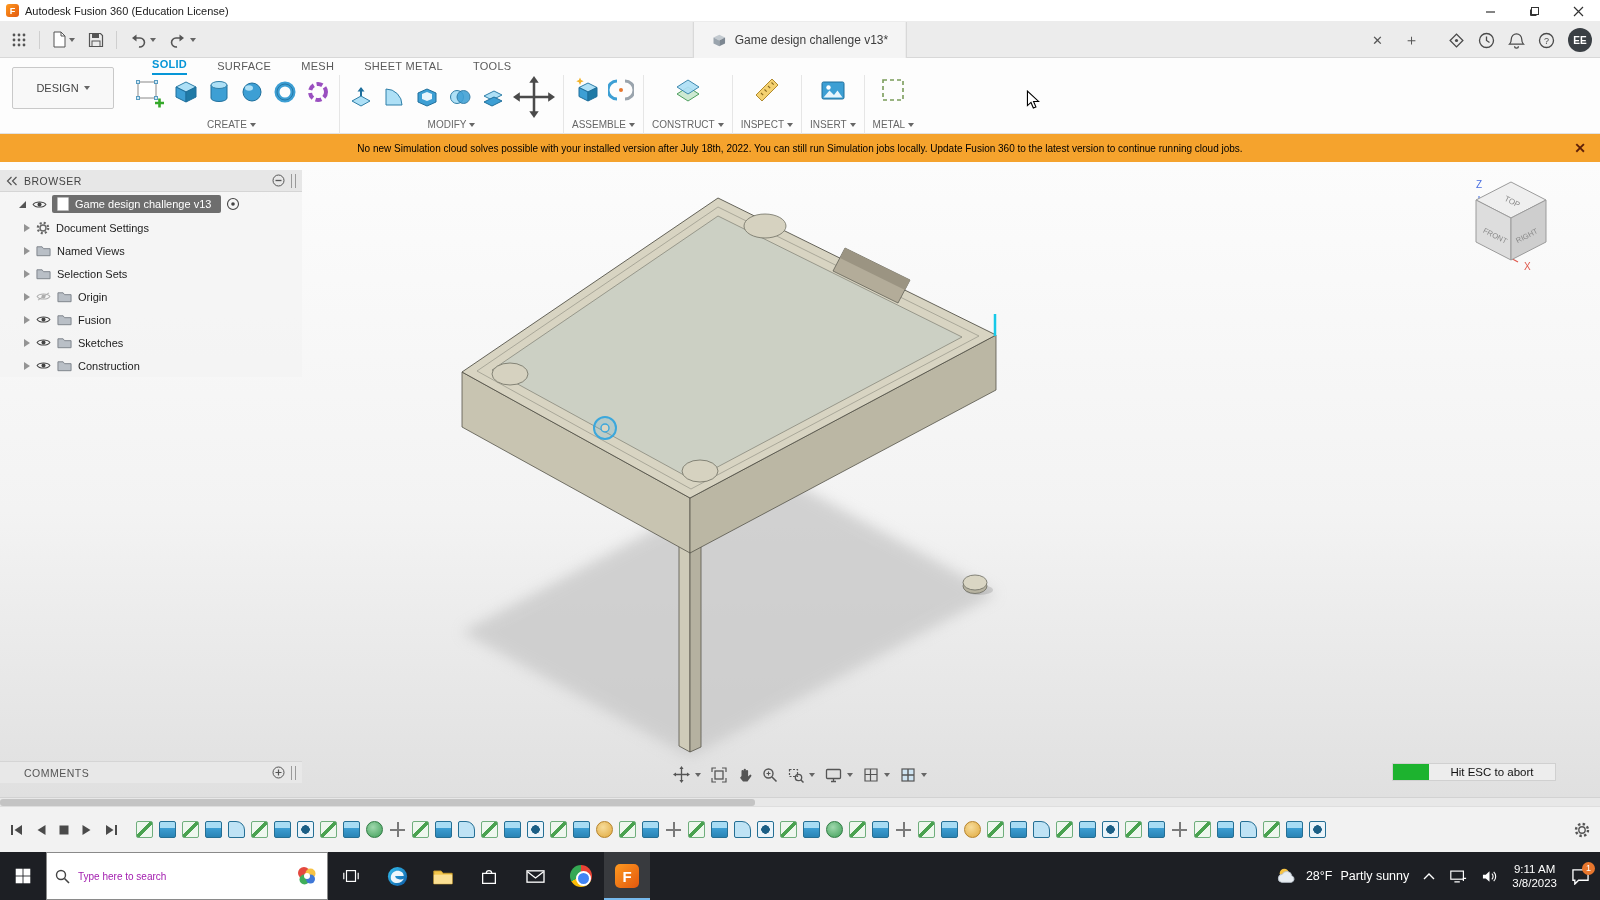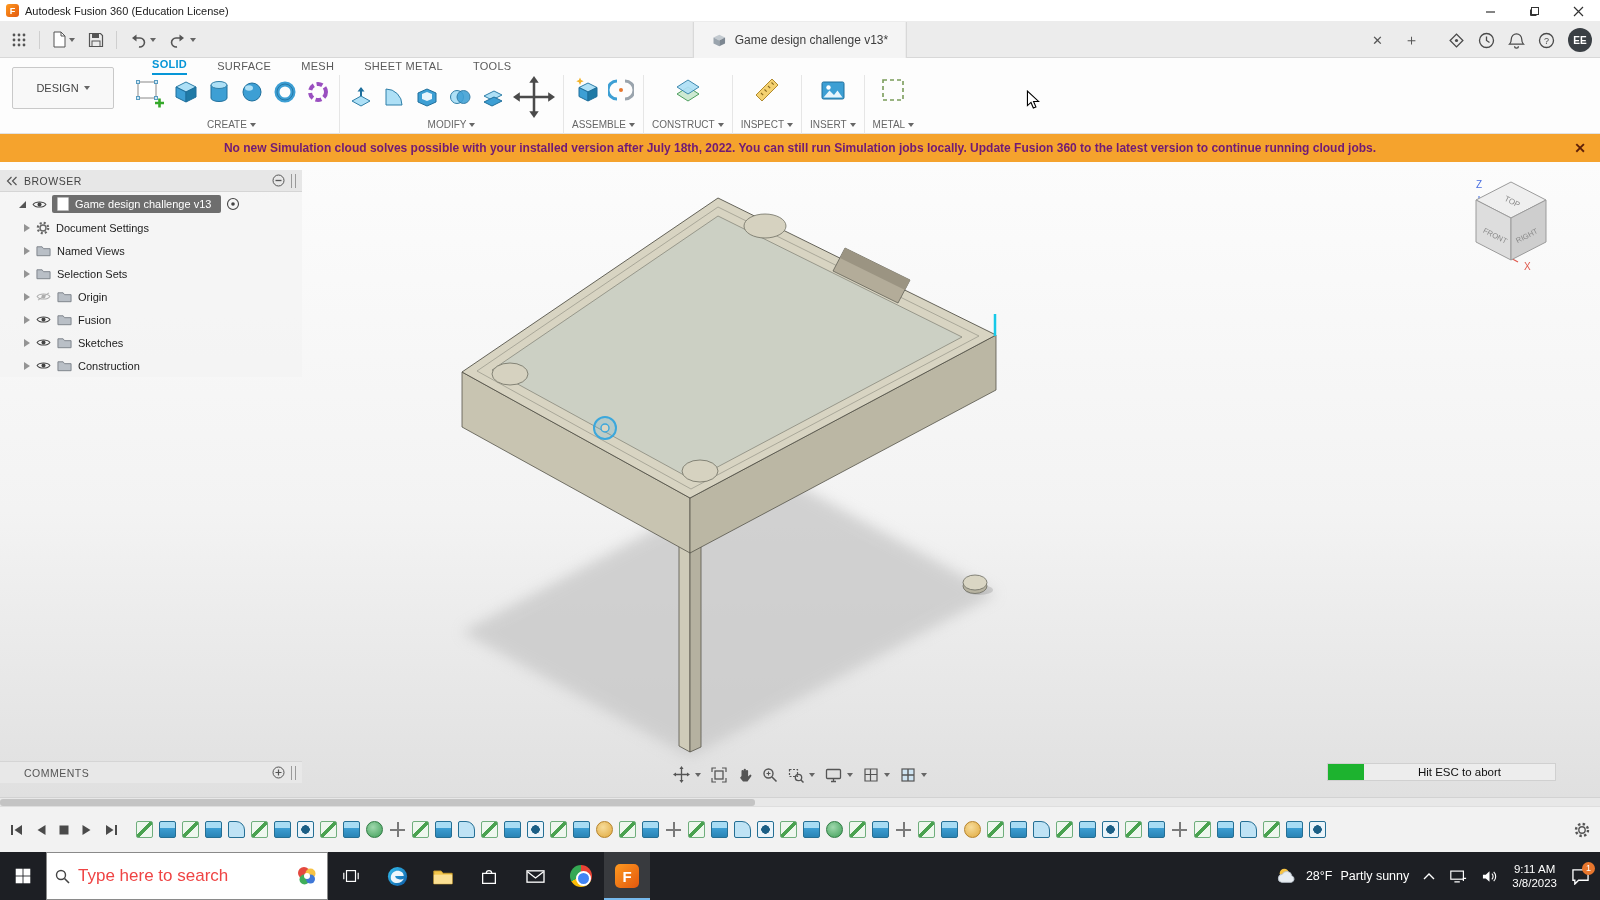--- a/index.html
+++ b/index.html
@@ -30,21 +30,21 @@
 #ribbon-tabs{height:20px;display:flex;gap:30px;padding-left:28px;align-items:flex-end}
 .rtab{font-size:11px;color:#5a5a5a;padding-bottom:3px;letter-spacing:.3px}
 .rtab.active{color:#0696d7;font-weight:bold;border-bottom:2px solid #0696d7}
 #ribbon-tools{flex:1;display:flex;align-items:stretch}
 .rgroup{display:flex;flex-direction:column;justify-content:space-between;border-right:1px solid #e6e6e6;padding:1px 8px 2px 8px}
 .ricons{display:flex;align-items:center;gap:7px;justify-content:center}
 .rlabel{font-size:10px;color:#666;text-align:center;padding:1px 0 2px}
 .ic{display:flex;align-items:center;justify-content:center}
 
 #banner{height:28px;background:#f5a32d;display:flex;align-items:center;justify-content:center;position:relative;flex:0 0 auto}
-#banner-msg{font-size:12px;font-weight:bold;color:#701a75}
+#banner-msg{font-size:10px;font-weight:normal;color:#000000}
 #banner-close{position:absolute;right:14px;font-size:14px;color:#5d1f08;font-weight:bold}
 
 #workspace{flex:1;position:relative;background:linear-gradient(180deg,#fcfcfc 0%,#f3f3f3 55%,#e0e0e0 100%);overflow:hidden}
 #scene{position:absolute;left:0;top:0}
 
 #browser-panel{position:absolute;left:0;top:8px;width:302px;background:rgba(243,243,243,.78)}
 .panel-head{height:22px;background:rgba(230,230,230,.95);border-bottom:1px solid #d5d5d5;display:flex;align-items:center;font-size:10.5px;color:#444;letter-spacing:.5px;padding:0 6px;gap:6px}
 .panel-head .spacer{flex:1}
 .grip{width:5px;height:14px;border-left:1px solid #9a9a9a;border-right:1px solid #9a9a9a}
 .brow{display:flex;align-items:center;height:23px;gap:6px;padding-left:24px;font-size:11px;color:#1c1c1c}
@@ -55,21 +55,21 @@
 #root-pill{background:#6e6e6e;color:#fff;display:flex;align-items:center;gap:6px;padding:2px 10px 2px 5px;border-radius:2px;font-size:11px}
 .doc-chip{width:12px;height:14px;background:#fff;border:1px solid #bbb;border-radius:1px}
 .eye-off{opacity:.4}
 
 #comments-bar{position:absolute;left:0;bottom:14px;width:302px;height:22px;background:rgba(232,232,232,.95);border-top:1px solid #d5d5d5;display:flex;align-items:center;font-size:10.5px;color:#555;letter-spacing:.5px;padding:0 6px;gap:6px}
 #comments-bar .spacer{flex:1}
 
 #navbar{position:absolute;left:50%;bottom:14px;transform:translateX(-50%);display:flex;align-items:center;gap:10px}
 .navbtn{display:flex;align-items:center;gap:2px;color:#555}
 
-#abort-bar{position:absolute;right:44px;bottom:16px;width:229px;height:18px;background:#ededed;border:1px solid #d0d0d0;display:flex;align-items:center}
+#abort-bar{position:absolute;right:44px;bottom:16px;width:164px;height:18px;background:#ededed;border:1px solid #d0d0d0;display:flex;align-items:center}
 #abort-progress{width:36px;height:100%;background:#1db32f}
 #abort-label{flex:1;text-align:center;font-size:11.5px;color:#111}
 
 #viewcube{position:absolute;right:34px;top:10px}
 
 #cursor{position:absolute;left:1026px;top:90px;z-index:60;pointer-events:none}
 
 #tl-scrollbar{height:9px;background:#e8e8e8;border-top:1px solid #d2d2d2;position:relative;flex:0 0 auto}
 #tl-thumb{position:absolute;left:0;top:1px;width:755px;height:7px;background:#c4c4c4;border-radius:3px}
 
@@ -83,21 +83,21 @@
 .t-fillet{background:#bfe3f5;border:1px solid #256f94;border-radius:2px 9px 2px 2px}
 .t-hole{background:#eaf4fa;border:1px solid #256f94;background-image:radial-gradient(circle at 50% 50%,#1b5f86 0 4px,transparent 4.5px)}
 .t-revolve{background:radial-gradient(circle at 40% 35%,#9fd8ac,#3f9e58);border:1px solid #2f7a42;border-radius:50%}
 .t-move{background:linear-gradient(#7a7a7a,#7a7a7a) center/2px 15px no-repeat,linear-gradient(#7a7a7a,#7a7a7a) center/15px 2px no-repeat}
 .t-joint{background:radial-gradient(circle at 40% 35%,#f7dc9a,#e0a93e);border:1px solid #b5822a;border-radius:50%}
 
 #taskbar{height:48px;background:#1d1f24;display:flex;align-items:center;color:#fff;flex:0 0 auto}
 .tb-btn{width:46px;height:48px;display:flex;align-items:center;justify-content:center}
 .tb-btn.active{background:rgba(255,255,255,.12);box-shadow:inset 0 -2px 0 #76b9ed}
 #search-box{width:282px;height:48px;background:#fff;display:flex;align-items:center;gap:8px;padding:0 8px;color:#5f5f5f;border:1px solid #8a8a8a}
-#search-box .ph{font-size:17px;color:#ef4444;flex:1}
+#search-box .ph{font-size:10px;color:#a21caf;flex:1}
 #tb-right{margin-left:auto;display:flex;align-items:center;gap:14px;padding-right:10px}
 #weather{display:flex;align-items:center;gap:8px;font-size:12.5px}
 #clock-block{text-align:center;font-size:11.5px;line-height:14px}
 .chrome-ball{width:22px;height:22px;border-radius:50%;background:conic-gradient(#ea4335 0deg 120deg,#fbbc05 120deg 240deg,#34a853 240deg 360deg);position:relative}
 .chrome-ball::after{content:"";position:absolute;left:5.5px;top:5.5px;width:11px;height:11px;border-radius:50%;background:#4285f4;border:2px solid #fff}
 .badge{position:absolute;right:-5px;top:-6px;background:#e8762d;color:#fff;border-radius:50%;width:13px;height:13px;font-size:9px;display:flex;align-items:center;justify-content:center}
 </style>
 </head>
 <body>
 

